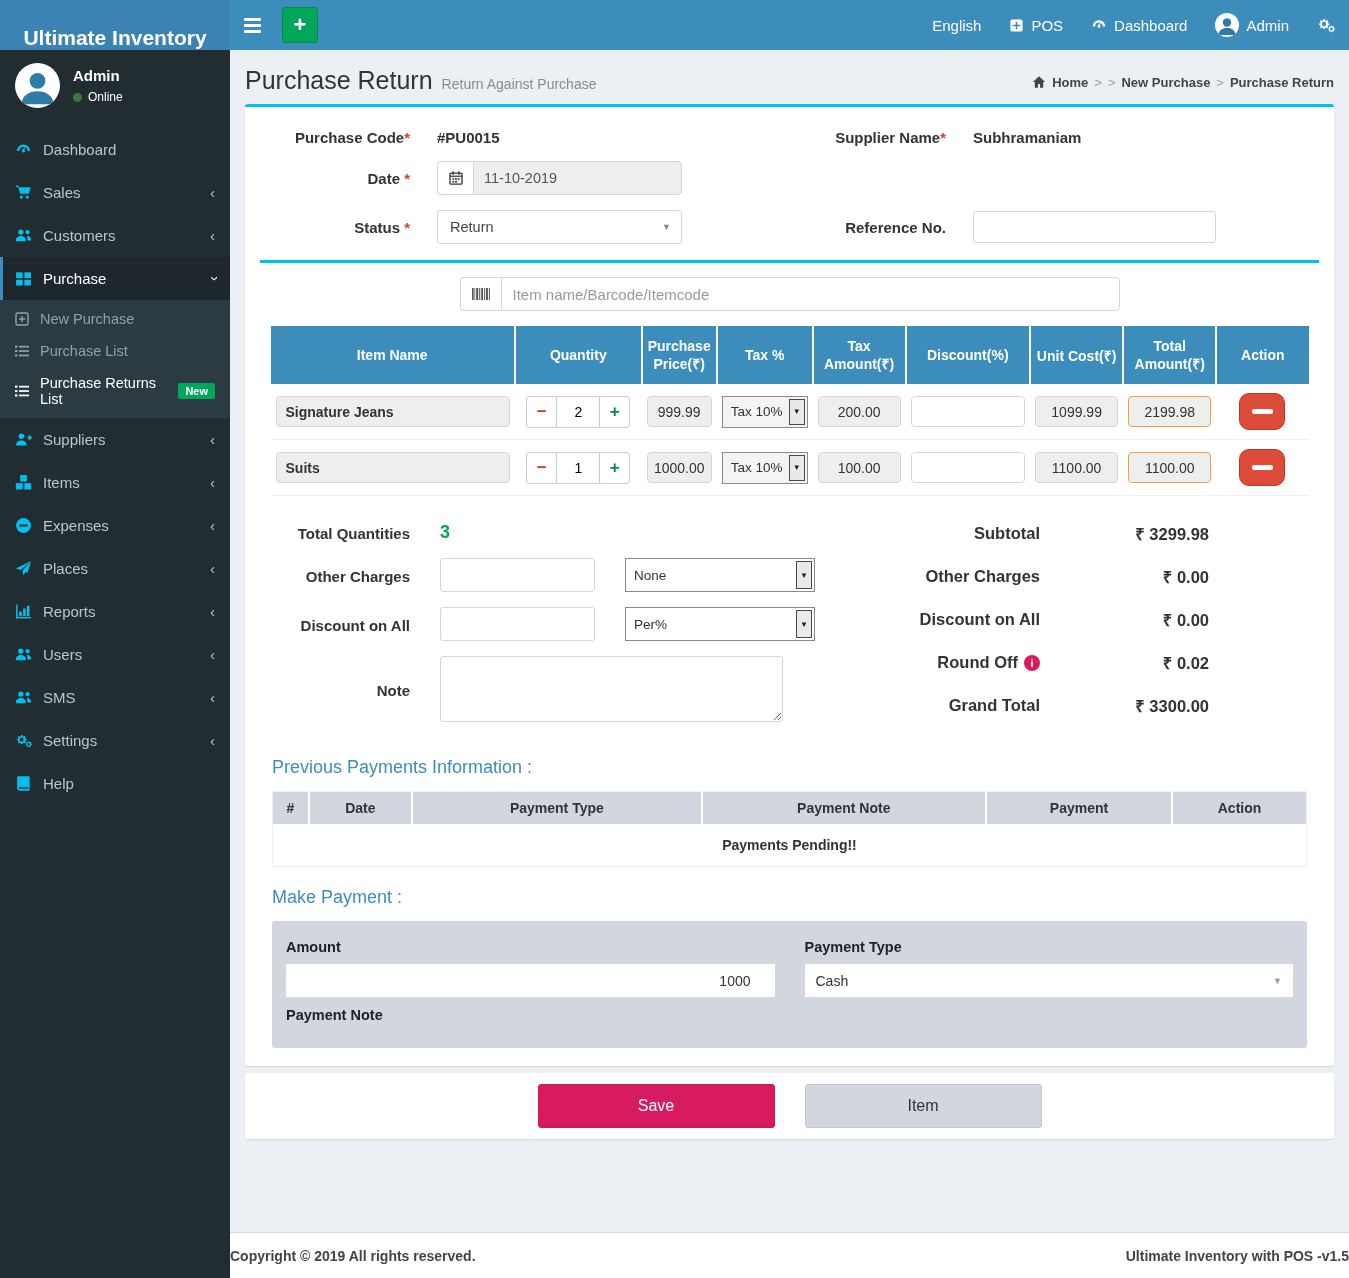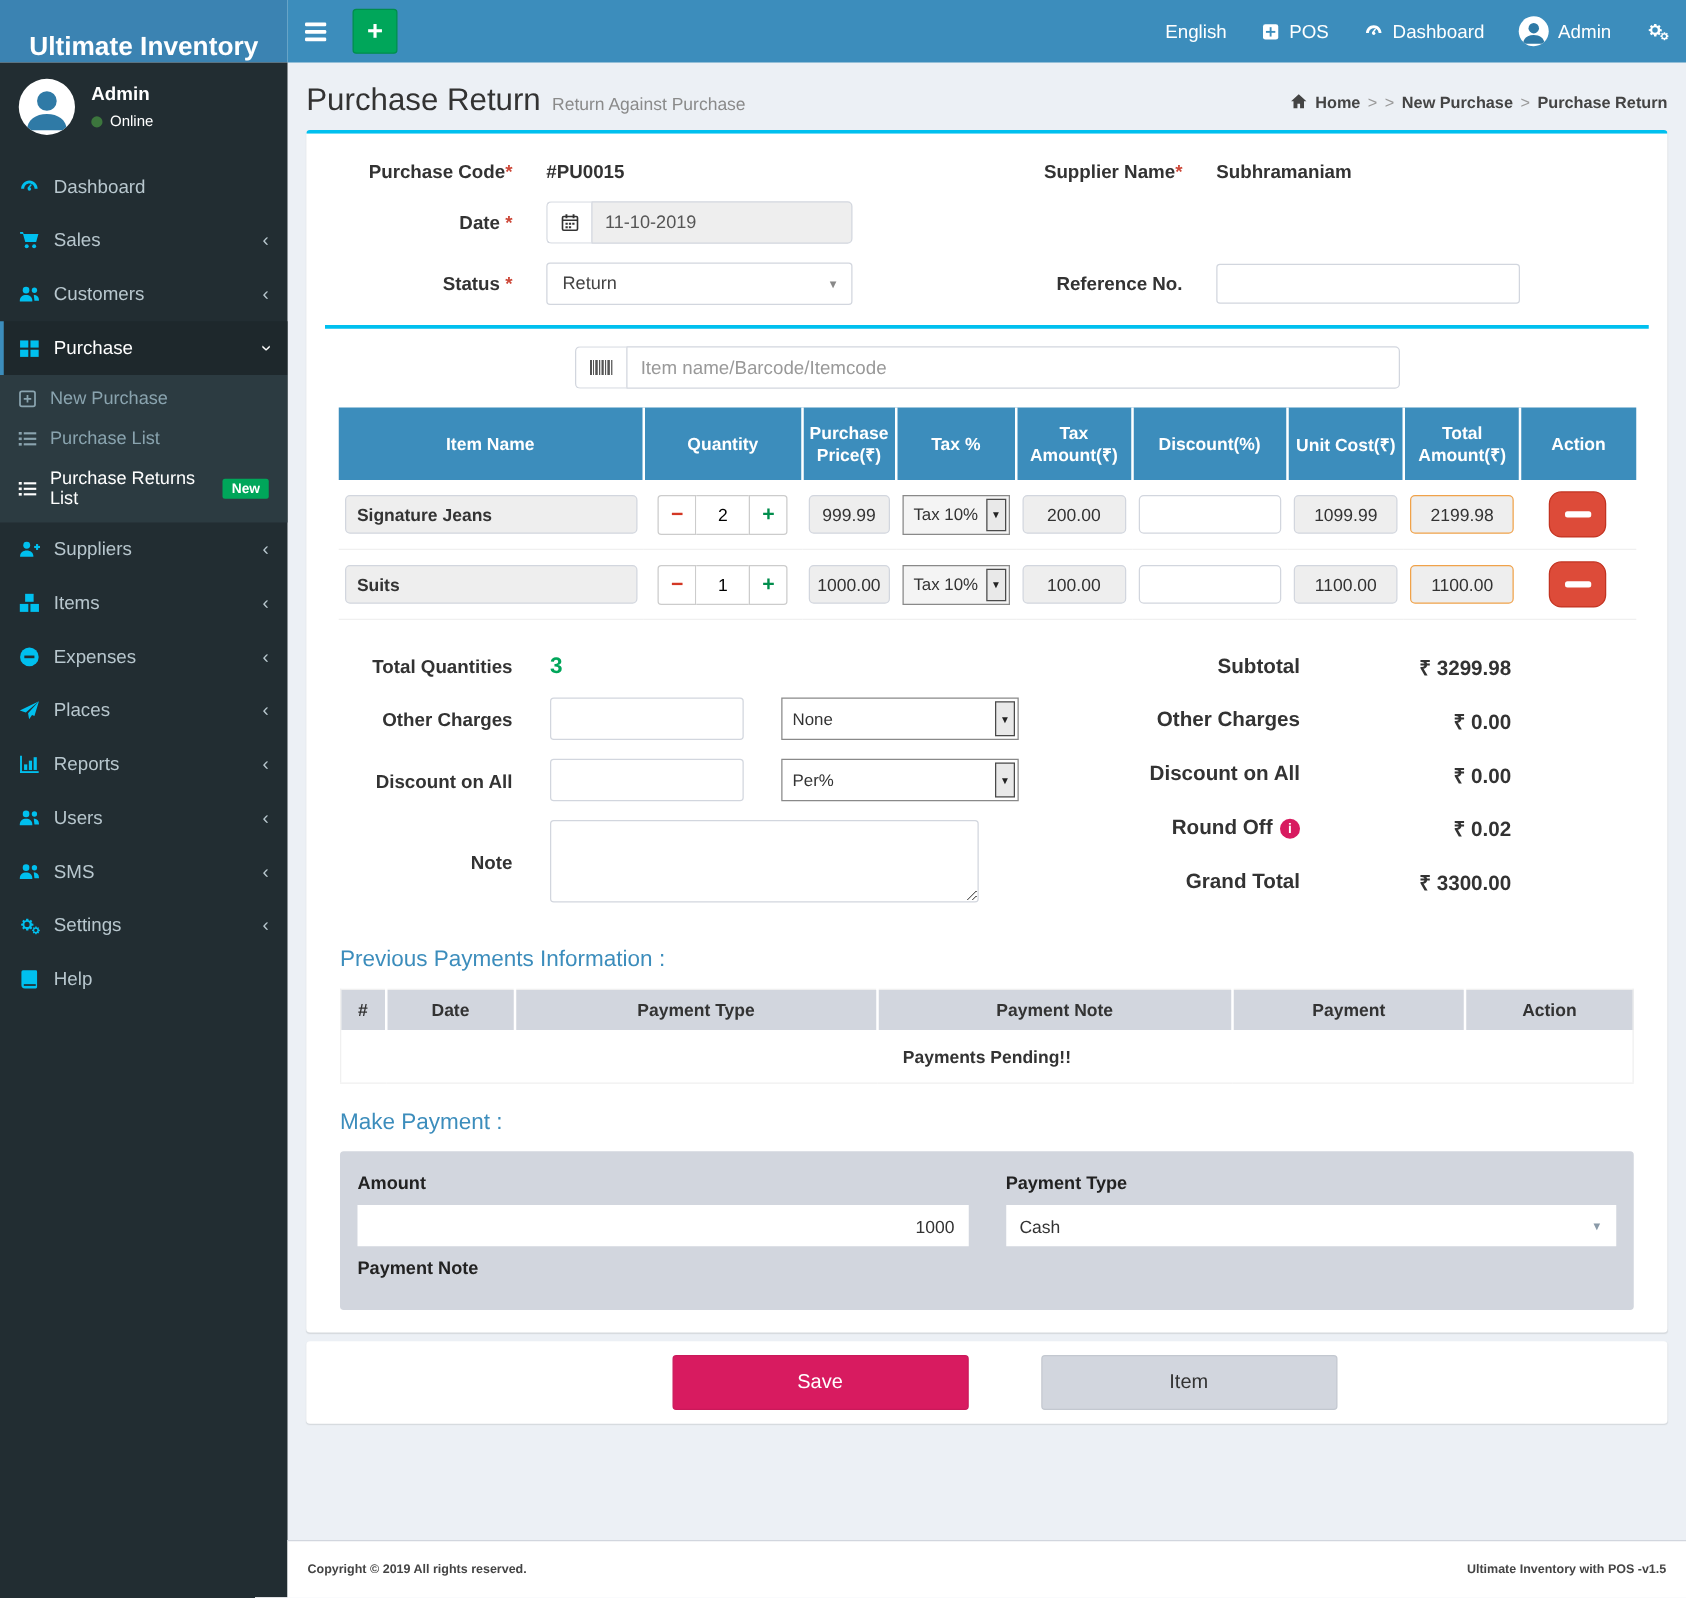--- a/index.html
+++ b/index.html
@@ -118,36 +118,36 @@
   table.pay { width:100%; border-collapse:collapse; border:1px solid #f0f0f0; }
   table.pay th { background:#d2d6de; color:#333; font-size:14px; font-weight:700; text-align:center;
                  padding:8px 6px; border-right:2px solid #fff; }
   table.pay th:last-child { border-right:0; }
   table.pay td { text-align:center; font-weight:700; font-size:14px; padding:13px 6px; border-bottom:1px solid #f0f0f0; }
 
   .pay-panel { background:#d2d6de; border-radius:3px; padding:14px 14px 16px; }
   .pp-row { display:flex; gap:30px; }
   .pp-col { flex:1; }
   .pp-label { font-weight:700; font-size:14.5px; margin:4px 0 9px; color:#222; }
-  .amount-input { width:100%; height:33px; border:0; background:#fff; text-align:right; padding:0 11px; font-size:14px; color:#333; }
+  .amount-input { width:100%; height:33px; border:0; background:#fff; text-align:right; padding:0 24px; font-size:14px; color:#333; }
   .flat-sel { position:relative; background:#fff; height:33px; display:flex; align-items:center; padding:0 11px;
               font-size:14px; color:#333; cursor:pointer; }
   .flat-sel .caret { position:absolute; right:11px; font-size:9px; color:#8a9aa8; }
   .pp-note { width:100%; height:66px; border:0; background:#fff; padding:8px 11px; font-size:14px; color:#555;
              font-family:"Liberation Sans",sans-serif; resize:both; }
 
   
   .box-footer { margin:7px 15px 0; background:#fff; border-radius:3px; box-shadow:0 1px 1px rgba(0,0,0,.1);
                 padding:11px; display:flex; justify-content:center; gap:30px; }
-  .btn { width:237px; height:44px; border-radius:3px; font-size:16px; font-family:"Liberation Sans",sans-serif; cursor:pointer;margin-left:28px; }
+  .btn { width:237px; height:44px; border-radius:3px; font-size:16px; font-family:"Liberation Sans",sans-serif; cursor:pointer; }
   .btn-save { background:#d81b60; border:1px solid #ca195a; color:#fff; }
   .btn-close { background:#d2d6de; border:1px solid #c3c8d0; color:#333; }
 
   .footer { position:absolute; left:230px; bottom:0; width:1119px; height:46px; background:#fff;
-            border-top:1px solid #d2d6de; display:flex; align-items:center; padding:0 16px; font-size:10px; font-weight:700; color:#444; }
+            border-top:1px solid #d2d6de; display:flex; align-items:center; padding:0 0; font-size:14px; font-weight:700; color:#444; }
   .footer .right { margin-left:auto; }
 
   svg { display:block; }
 </style>
 </head>
 <body>
 
 <div class="app">
 
   <div class="brand">

